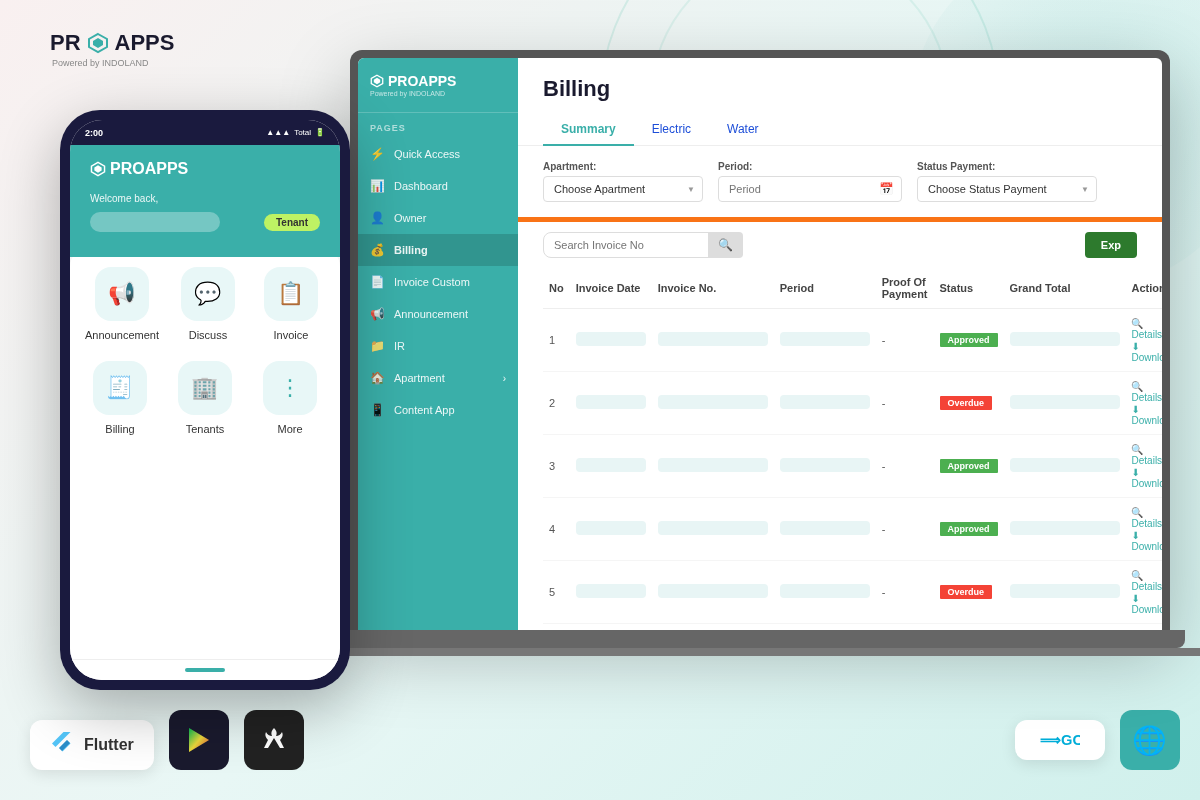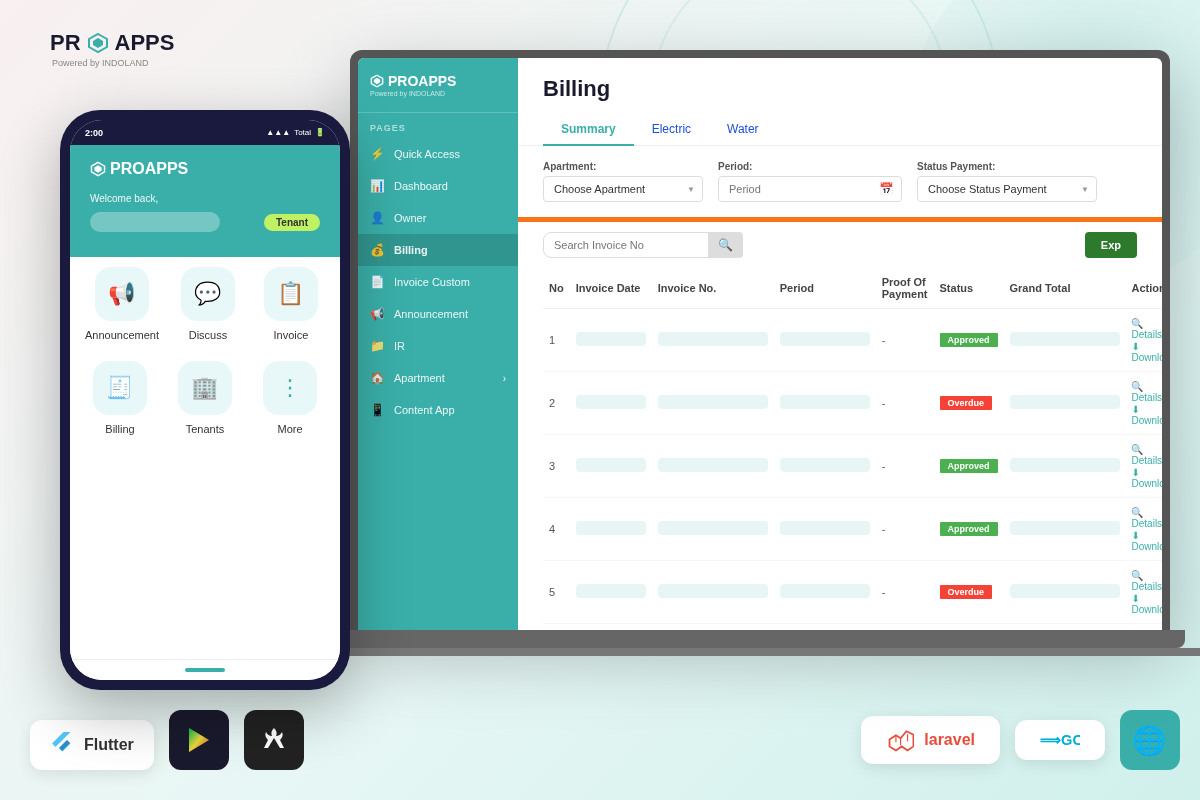--- a/index.html
+++ b/index.html
@@ -956,27 +956,20 @@
     </svg>
   </div>
   <div class="badge-app-store">
     <svg width="32" height="32" viewBox="0 0 32 32">
       <path d="M16 4 Q20 8 18 12 Q22 12 24 8 Q26 12 22 16 L26 24 H22 L16 14 L10 24 H6 L10 16 Q6 12 8 8 Q10 12 14 12 Q12 8 16 4Z" fill="white"></path>
     </svg>
   </div>
 </div>
 
 <div class="bottom-right-badges">
-  <div class="badge-laravel">
-    <svg width="28" height="28" viewBox="0 0 24 24">
-      <path d="M23.5 7.5C23.5 7.5 19 5 17.5 4.5L12.5 10.5L8.5 8L3 11.5V17.5L8.5 21L13.5 17.5L18.5 21L23.5 17.5V7.5Z" fill="none" stroke="#e74c3c" stroke-width="1.5"></path>
-      <path d="M12.5 10.5V16.5M8.5 8V14M18.5 7V13" stroke="#e74c3c" stroke-width="1"></path>
-    </svg>
-    <span>laravel</span>
-  </div>
   <div class="badge-go">
     <svg width="40" height="20" viewBox="0 0 60 24">
       <text x="0" y="20" font-size="22" font-weight="900" fill="#00add8" font-family="Arial">⟹GO</text>
     </svg>
   </div>
   <div class="badge-world">
     <span style="font-size:28px">🌐</span>
   </div>
 </div>
 

